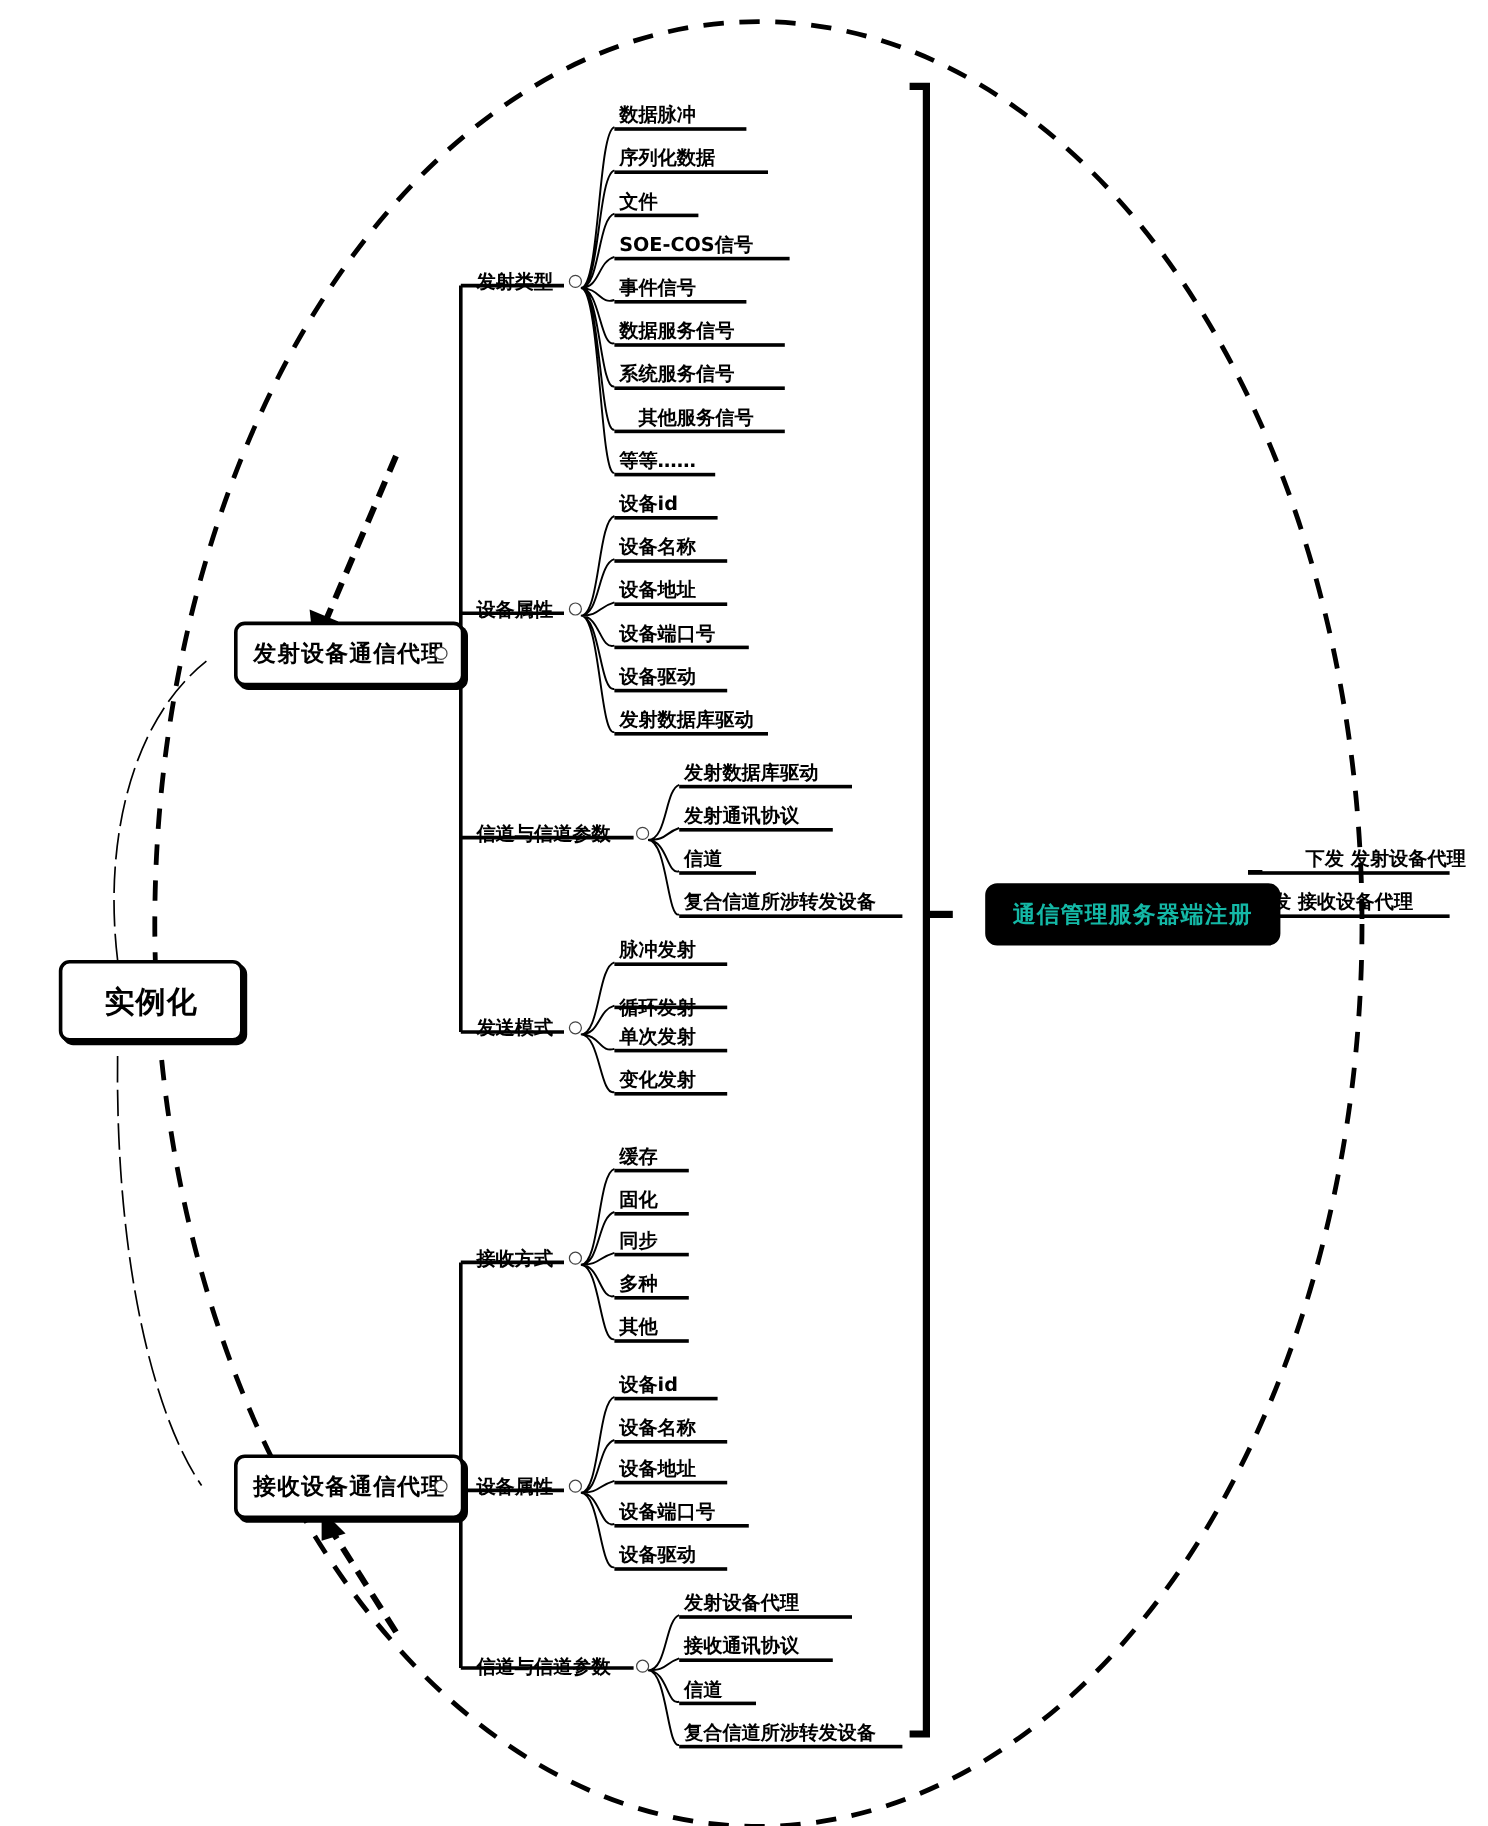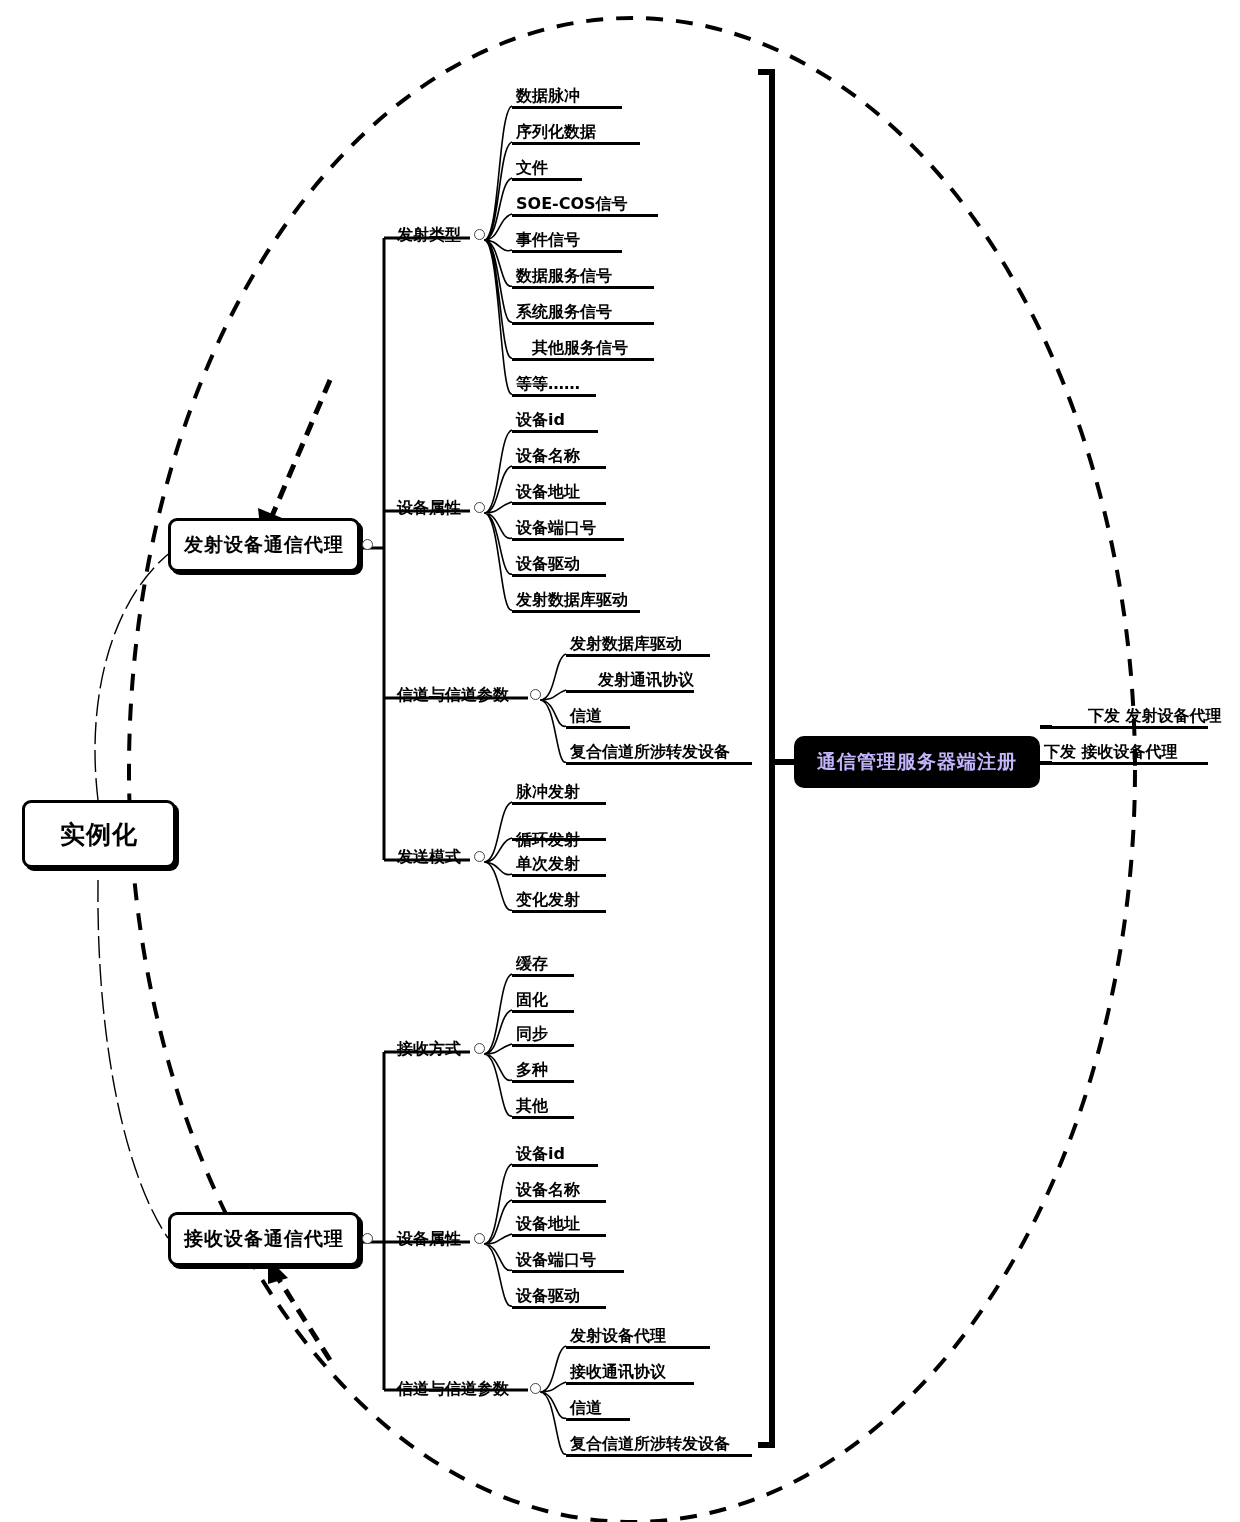--- a/index.html
+++ b/index.html
@@ -11,23 +11,24 @@
     position:absolute;
     border:3px solid #000;
     border-radius:9px;
     background:#fff;
     box-shadow:3px 3px 0 #000;
     display:flex;align-items:center;justify-content:center;
     font-weight:bold;
     color:#000;
     letter-spacing:1px;
     white-space:nowrap;
+    margin-left:27px;
   }
   .node-box.dark{
-    background:#000;color:#c4b5fd;border-color:#000;border-radius:10px;box-shadow:none;font-family:Liberation Mono, monospace;
+    background:#000;color:#14b8a6;border-color:#000;border-radius:10px;box-shadow:none;font-family:Liberation Mono, monospace;
   }
   .leaf{
     position:absolute;
     white-space:nowrap;
     font-weight:bold;
     color:#000;
     line-height:1;
   }
   .leaf-line{
     position:absolute;
@@ -177,21 +178,21 @@
   <div class="leaf-line" style="left:512px;top:502px;width:94px;"></div>
   <div class="leaf" style="left:516px;top:520px;font-size:16px;">设备端口号</div>
   <div class="leaf-line" style="left:512px;top:538px;width:112px;"></div>
   <div class="leaf" style="left:516px;top:556px;font-size:16px;">设备驱动</div>
   <div class="leaf-line" style="left:512px;top:574px;width:94px;"></div>
   <div class="leaf" style="left:516px;top:592px;font-size:16px;">发射数据库驱动</div>
   <div class="leaf-line" style="left:512px;top:610px;width:128px;"></div>
 
   <div class="leaf" style="left:570px;top:636px;font-size:16px;">发射数据库驱动</div>
   <div class="leaf-line" style="left:566px;top:654px;width:144px;"></div>
-  <div class="leaf" style="left:570px;top:672px;font-size:16px;margin-left:28px;">发射通讯协议</div>
+  <div class="leaf" style="left:570px;top:672px;font-size:16px;">发射通讯协议</div>
   <div class="leaf-line" style="left:566px;top:690px;width:128px;"></div>
   <div class="leaf" style="left:570px;top:708px;font-size:16px;">信道</div>
   <div class="leaf-line" style="left:566px;top:726px;width:64px;"></div>
   <div class="leaf" style="left:570px;top:744px;font-size:16px;">复合信道所涉转发设备</div>
   <div class="leaf-line" style="left:566px;top:762px;width:186px;"></div>
 
   <div class="leaf" style="left:516px;top:784px;font-size:16px;">脉冲发射</div>
   <div class="leaf-line" style="left:512px;top:802px;width:94px;"></div>
   <div class="leaf" style="left:516px;top:820px;font-size:16px;margin-top:12px;">循环发射</div>
   <div class="leaf-line" style="left:512px;top:838px;width:94px;"></div>

